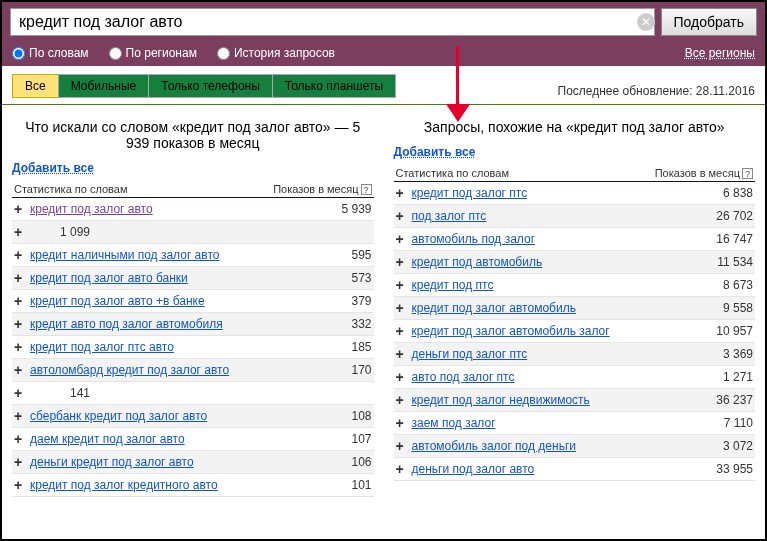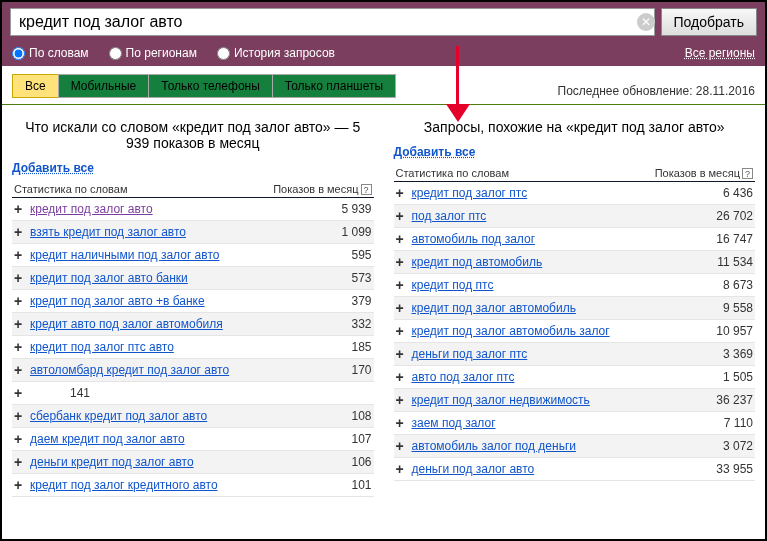--- a/index.html
+++ b/index.html
@@ -81,21 +81,20 @@
       <span><span>Показов в месяц</span><span class="help">?</span></span>
     </div>
     <div id="left-rows">
         <div class="row">
           <span class="plus">+</span>
           <a class="kw visited">кредит под залог авто</a>
           <span class="cnt">5 939</span>
         </div>
         <div class="row">
           <span class="plus">+</span>
-          <a class="kw">взять кредит под залог авто</a>
           <span class="cnt">1 099</span>
         </div>
         <div class="row">
           <span class="plus">+</span>
           <a class="kw">кредит наличными под залог авто</a>
           <span class="cnt">595</span>
         </div>
         <div class="row">
           <span class="plus">+</span>
           <a class="kw">кредит под залог авто банки</a>
@@ -151,21 +150,21 @@
     <div class="col-header">Запросы, похожие на «кредит под залог авто»</div>
     <span class="add-all">Добавить все</span>
     <div class="stat-head">
       <span>Статистика по словам</span>
       <span><span>Показов в месяц</span><span class="help">?</span></span>
     </div>
     <div id="right-rows">
         <div class="row">
           <span class="plus">+</span>
           <a class="kw">кредит под залог птс</a>
-          <span class="cnt">6 436</span>
+          <span class="cnt">6 838</span>
         </div>
         <div class="row">
           <span class="plus">+</span>
           <a class="kw">под залог птс</a>
           <span class="cnt">26 702</span>
         </div>
         <div class="row">
           <span class="plus">+</span>
           <a class="kw">автомобиль под залог</a>
           <span class="cnt">16 747</span>
@@ -191,21 +190,21 @@
           <span class="cnt">10 957</span>
         </div>
         <div class="row">
           <span class="plus">+</span>
           <a class="kw">деньги под залог птс</a>
           <span class="cnt">3 369</span>
         </div>
         <div class="row">
           <span class="plus">+</span>
           <a class="kw">авто под залог птс</a>
-          <span class="cnt">1 505</span>
+          <span class="cnt">1 271</span>
         </div>
         <div class="row">
           <span class="plus">+</span>
           <a class="kw">кредит под залог недвижимость</a>
           <span class="cnt">36 237</span>
         </div>
         <div class="row">
           <span class="plus">+</span>
           <a class="kw">заем под залог</a>
           <span class="cnt">7 110</span>

